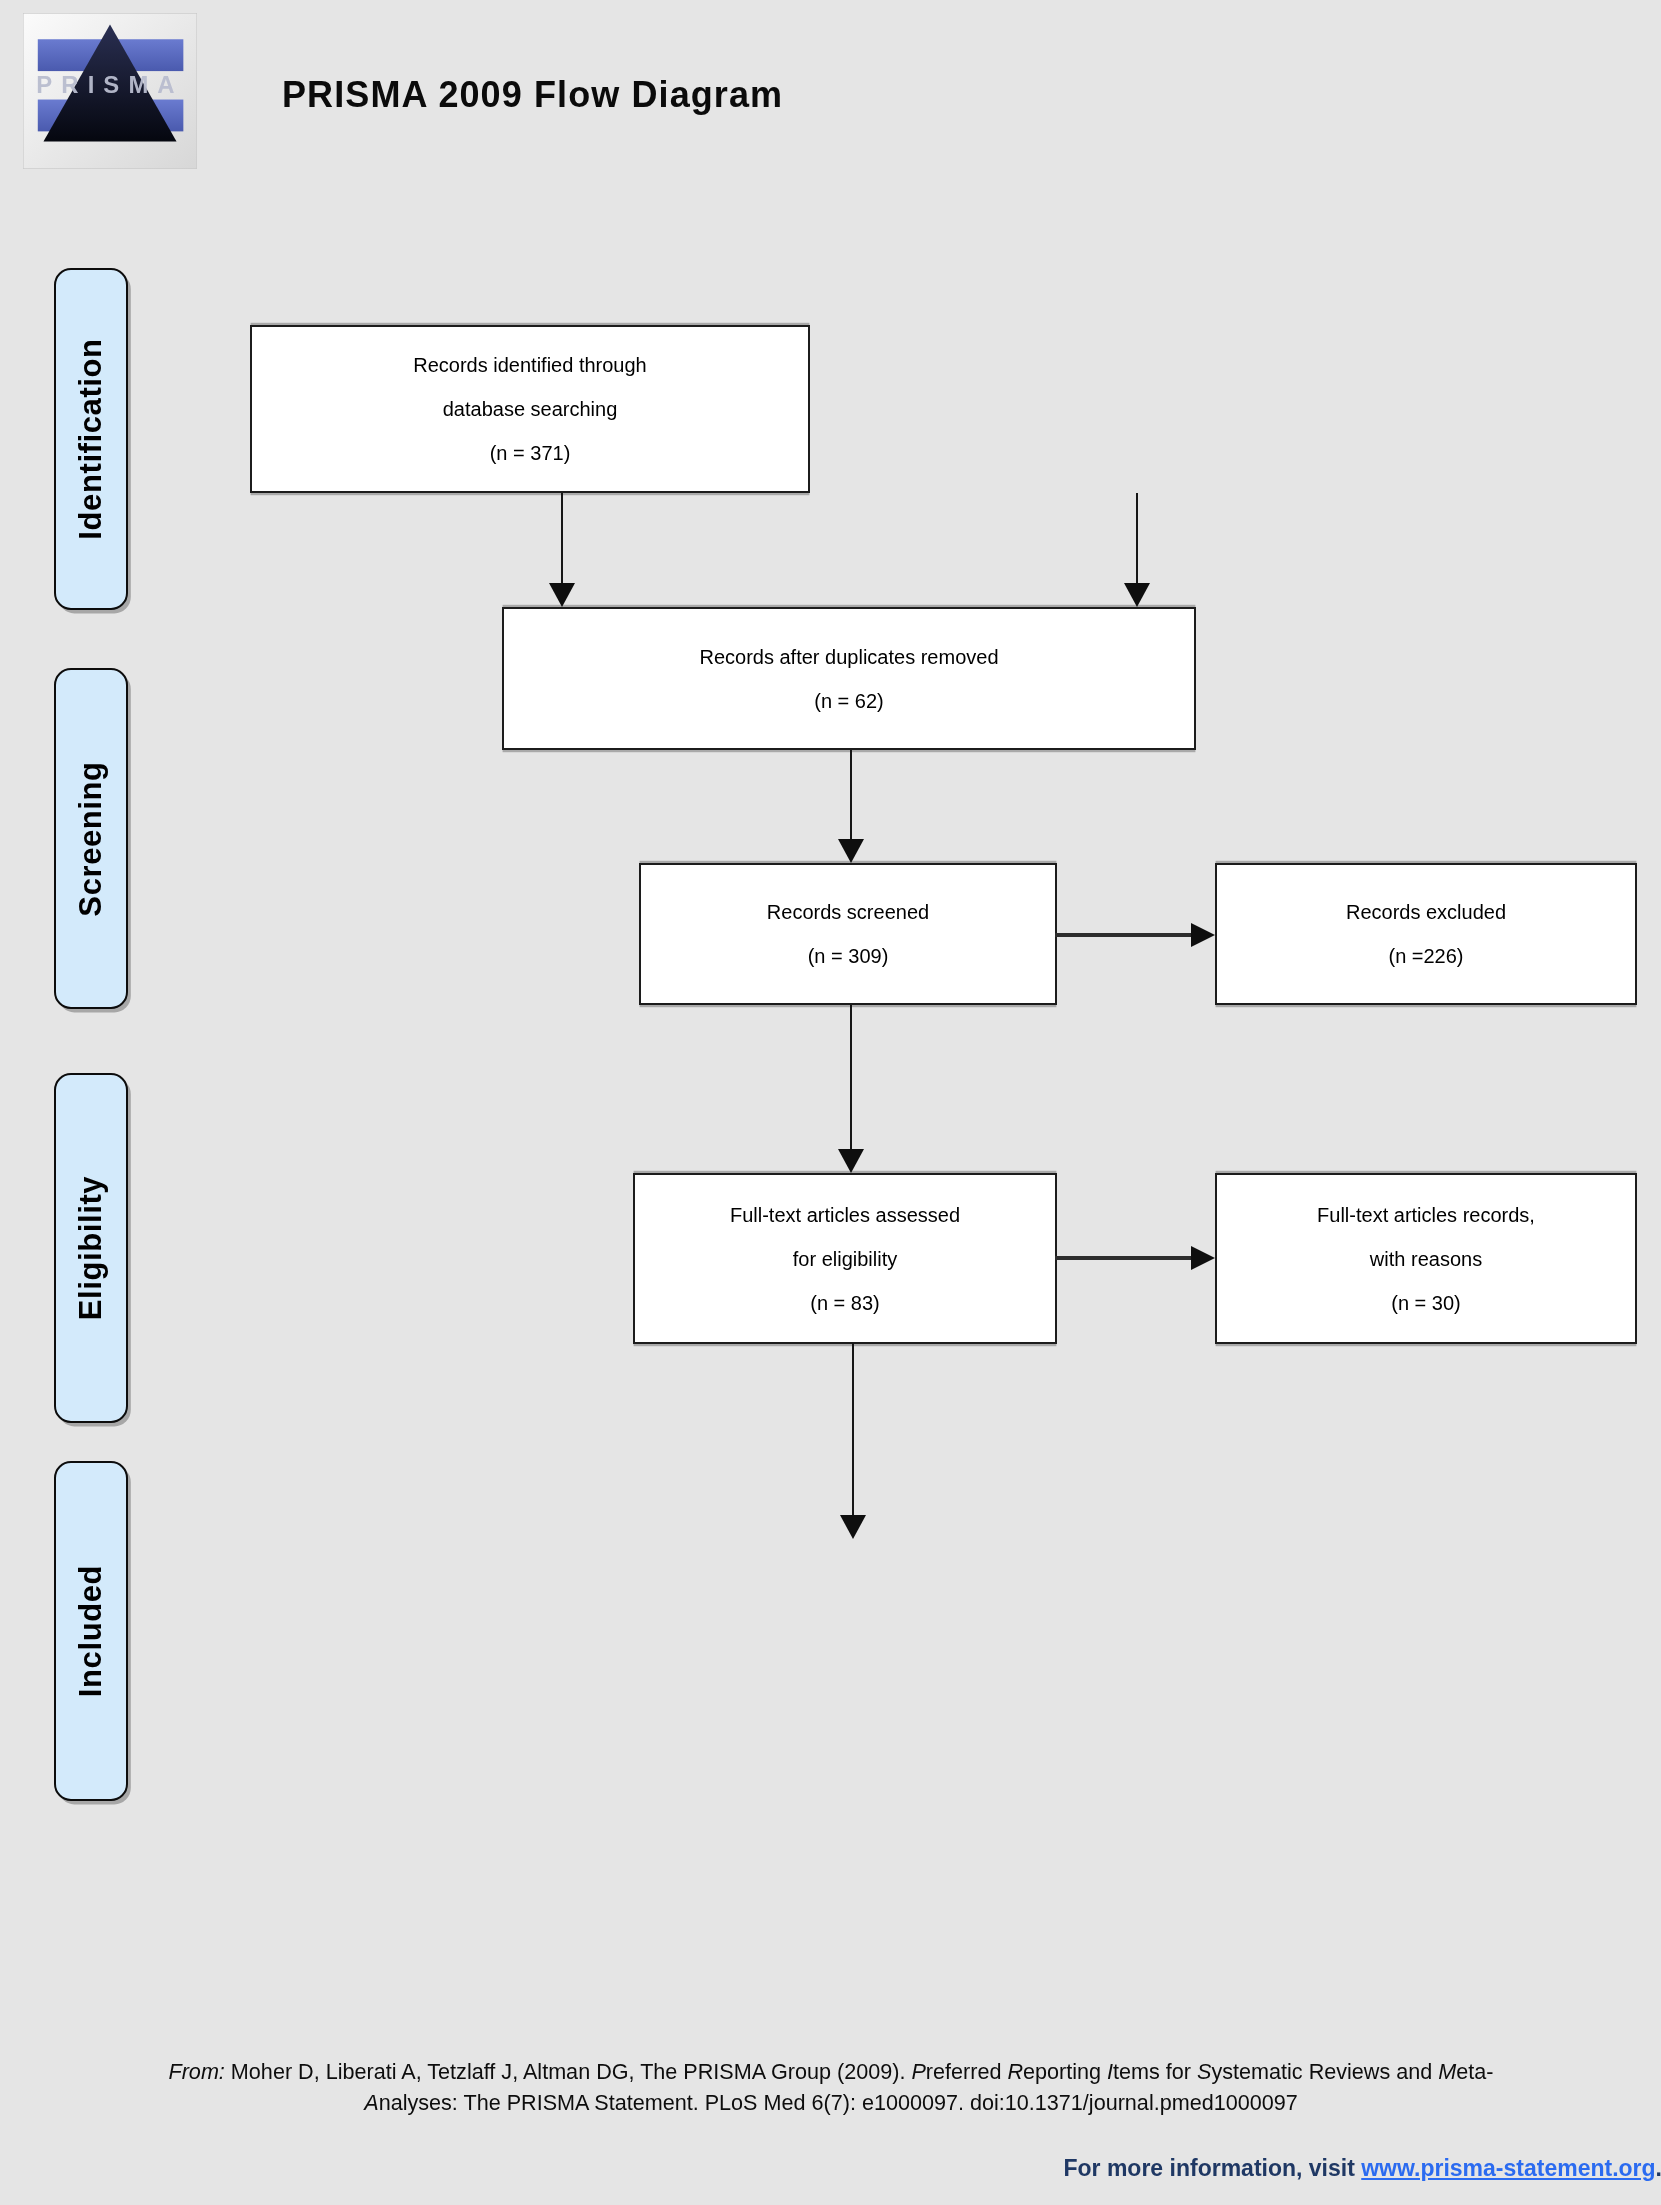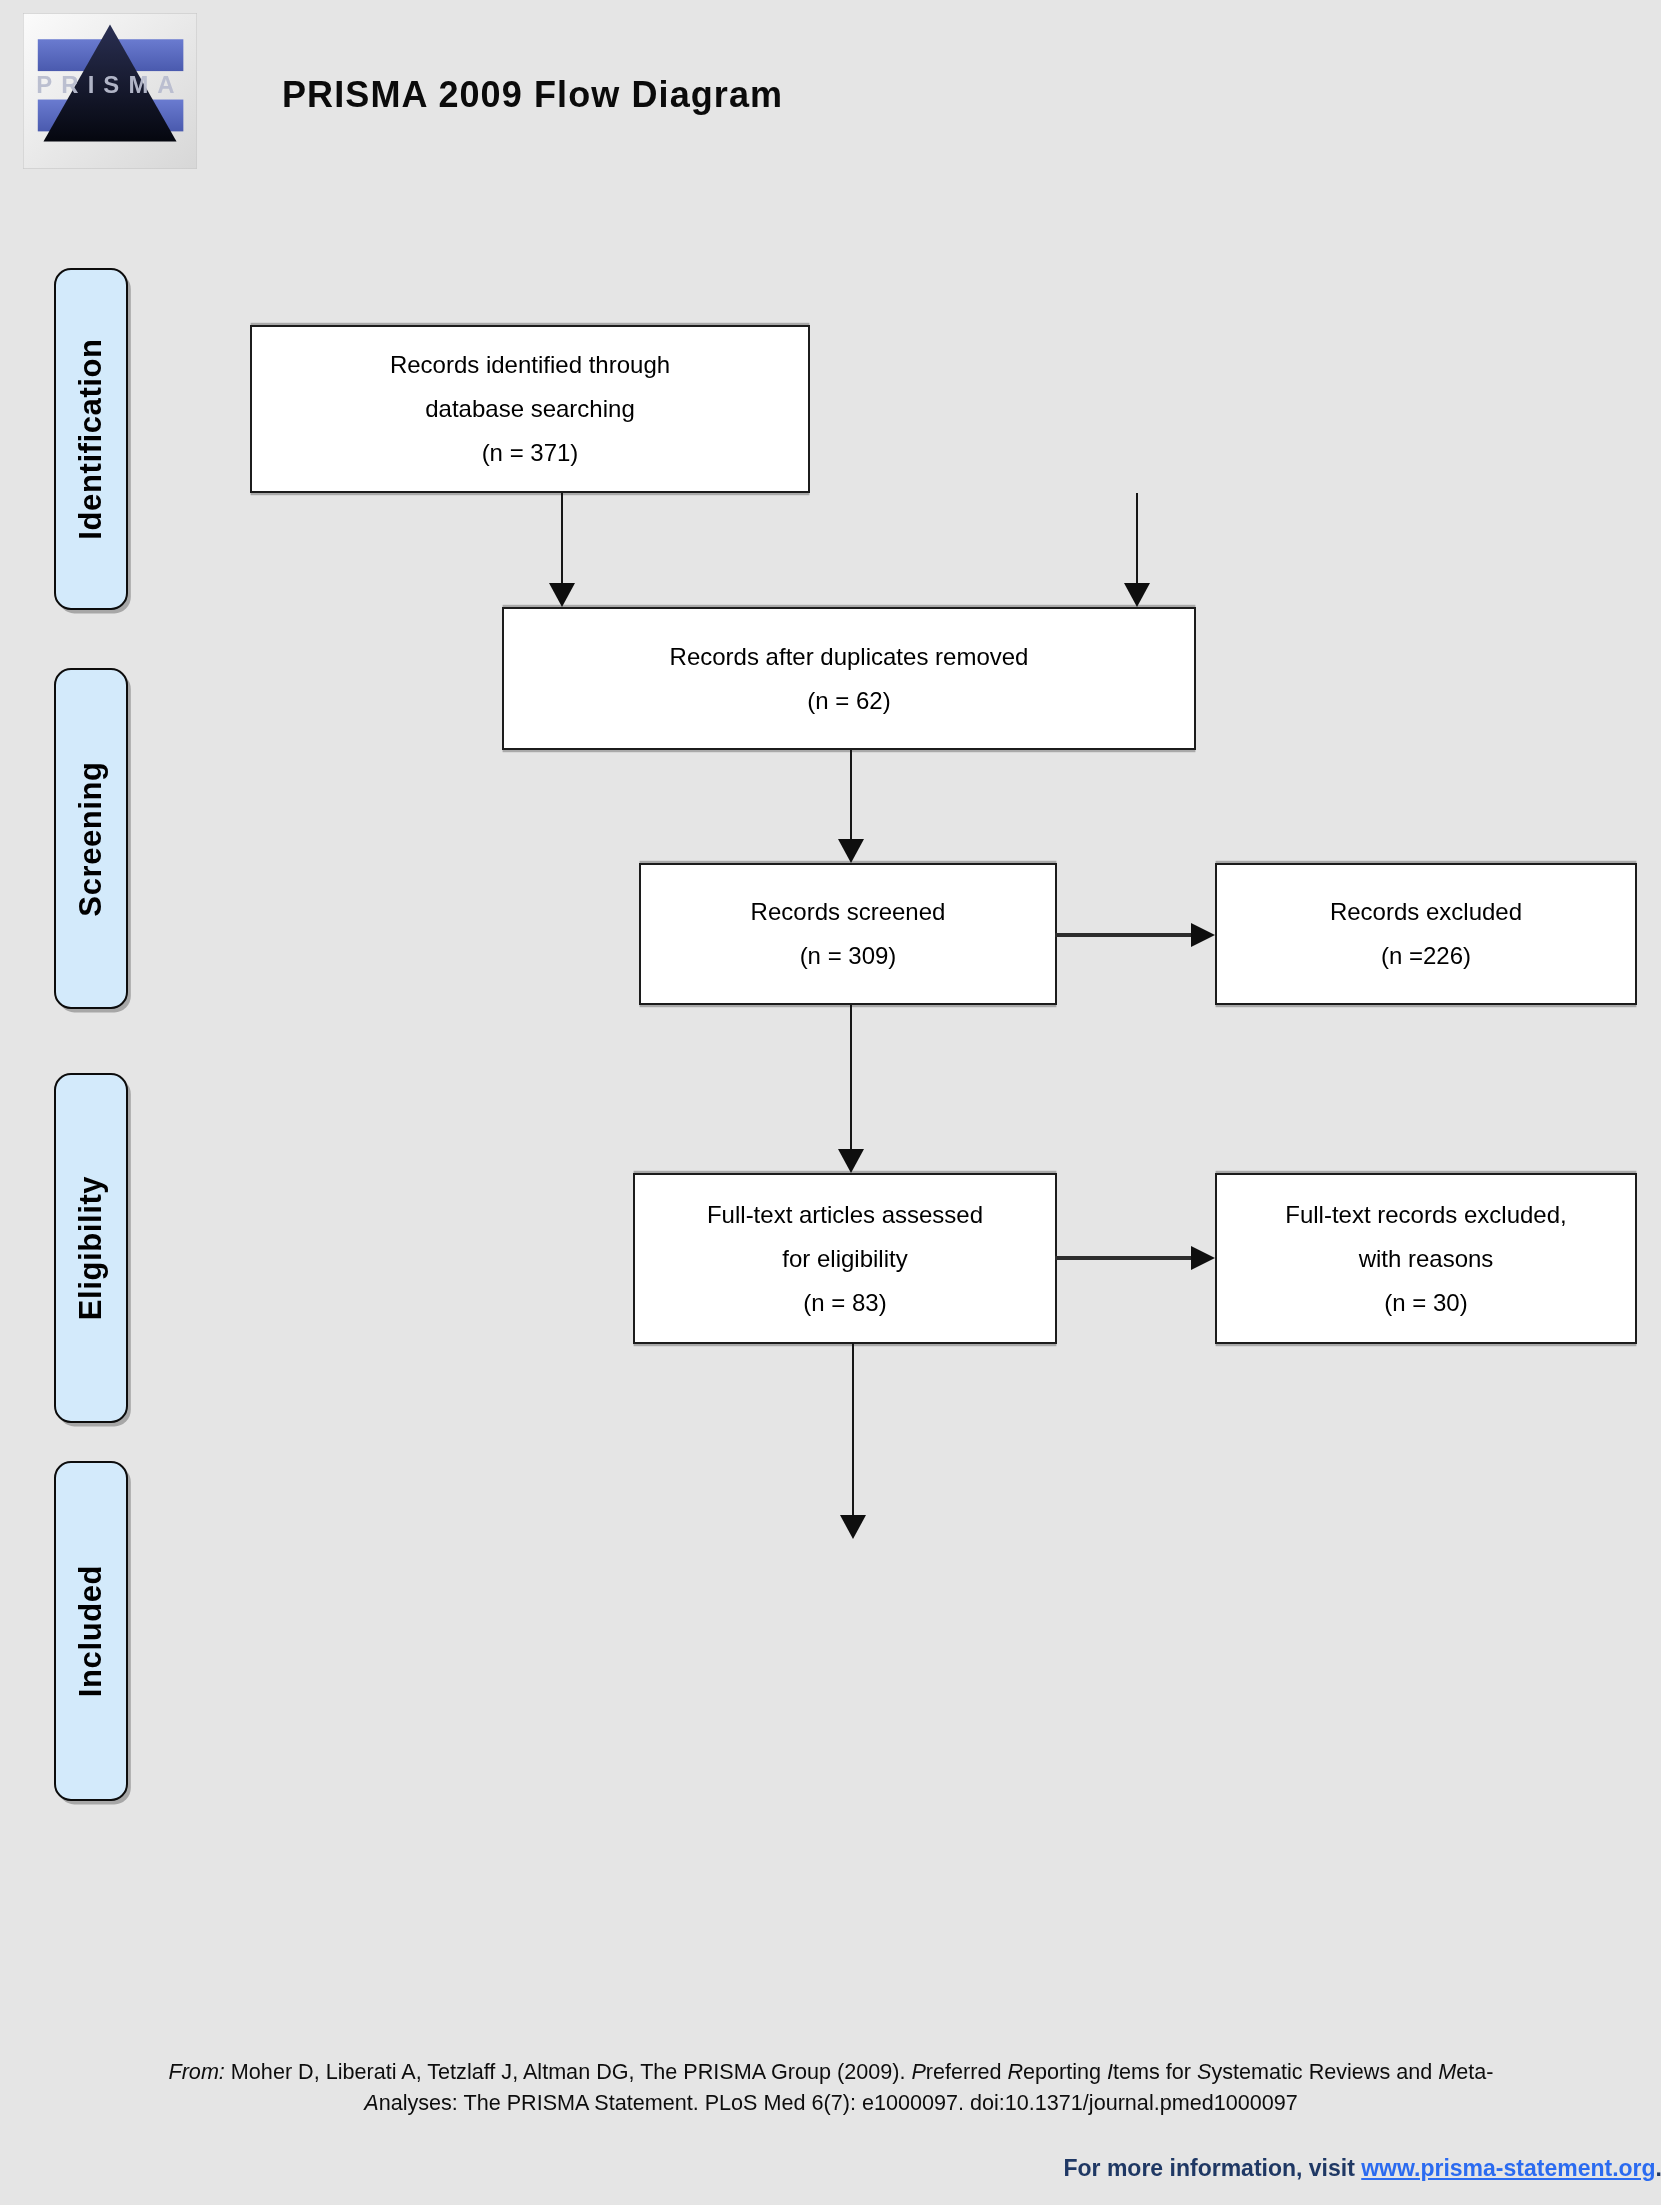--- a/index.html
+++ b/index.html
@@ -29,21 +29,21 @@
   #stage-identification{top:268px;height:342px;}
   #stage-screening{top:668px;height:341px;}
   #stage-eligibility{top:1073px;height:350px;}
   #stage-included{top:1461px;height:340px;}
 
   
   .fbox{
     position:absolute;background:#fff;border:2.8px solid #1c1c1c;box-sizing:border-box;
     box-shadow:0 2.8px 0 -0.6px rgba(120,120,120,0.55),0 -2.8px 0 -0.6px rgba(120,120,120,0.55);
     display:flex;flex-direction:column;justify-content:center;align-items:center;
-    text-align:center;font-size:24px;line-height:44px;color:#000;
+    text-align:center;font-size:20px;line-height:44px;color:#000;
   }
   #box-identified{left:250px;top:325px;width:560px;height:168px;}
   #box-additional{left:887px;top:325px;width:560px;height:168px;}
   #box-duplicates{left:502px;top:607px;width:694px;height:143px;}
   #box-screened{left:639px;top:863px;width:418px;height:142px;}
   #box-excluded{left:1215px;top:863px;width:422px;height:142px;}
   #box-fulltext{left:633px;top:1173px;width:424px;height:171px;}
   #box-fulltext-excluded{left:1215px;top:1173px;width:422px;height:171px;}
   #box-studies-included{left:639px;top:1539px;width:433px;height:171px;}
 
@@ -132,21 +132,21 @@
     <div>(n =226)</div>
   </div>
 
   <div class="fbox" id="box-fulltext">
     <div>Full-text articles assessed</div>
     <div>for eligibility</div>
     <div>(n = 83)</div>
   </div>
 
   <div class="fbox" id="box-fulltext-excluded">
-    <div>Full-text records excluded,</div>
+    <div>Full-text articles records,</div>
     <div>with reasons</div>
     <div>(n = 30)</div>
   </div>
 
 
   <div>
     <div class="vline" style="left:561px;top:493px;height:92px;"></div>
     <div class="vhead" style="left:549px;top:583px;"></div>
   </div>
   <div>

